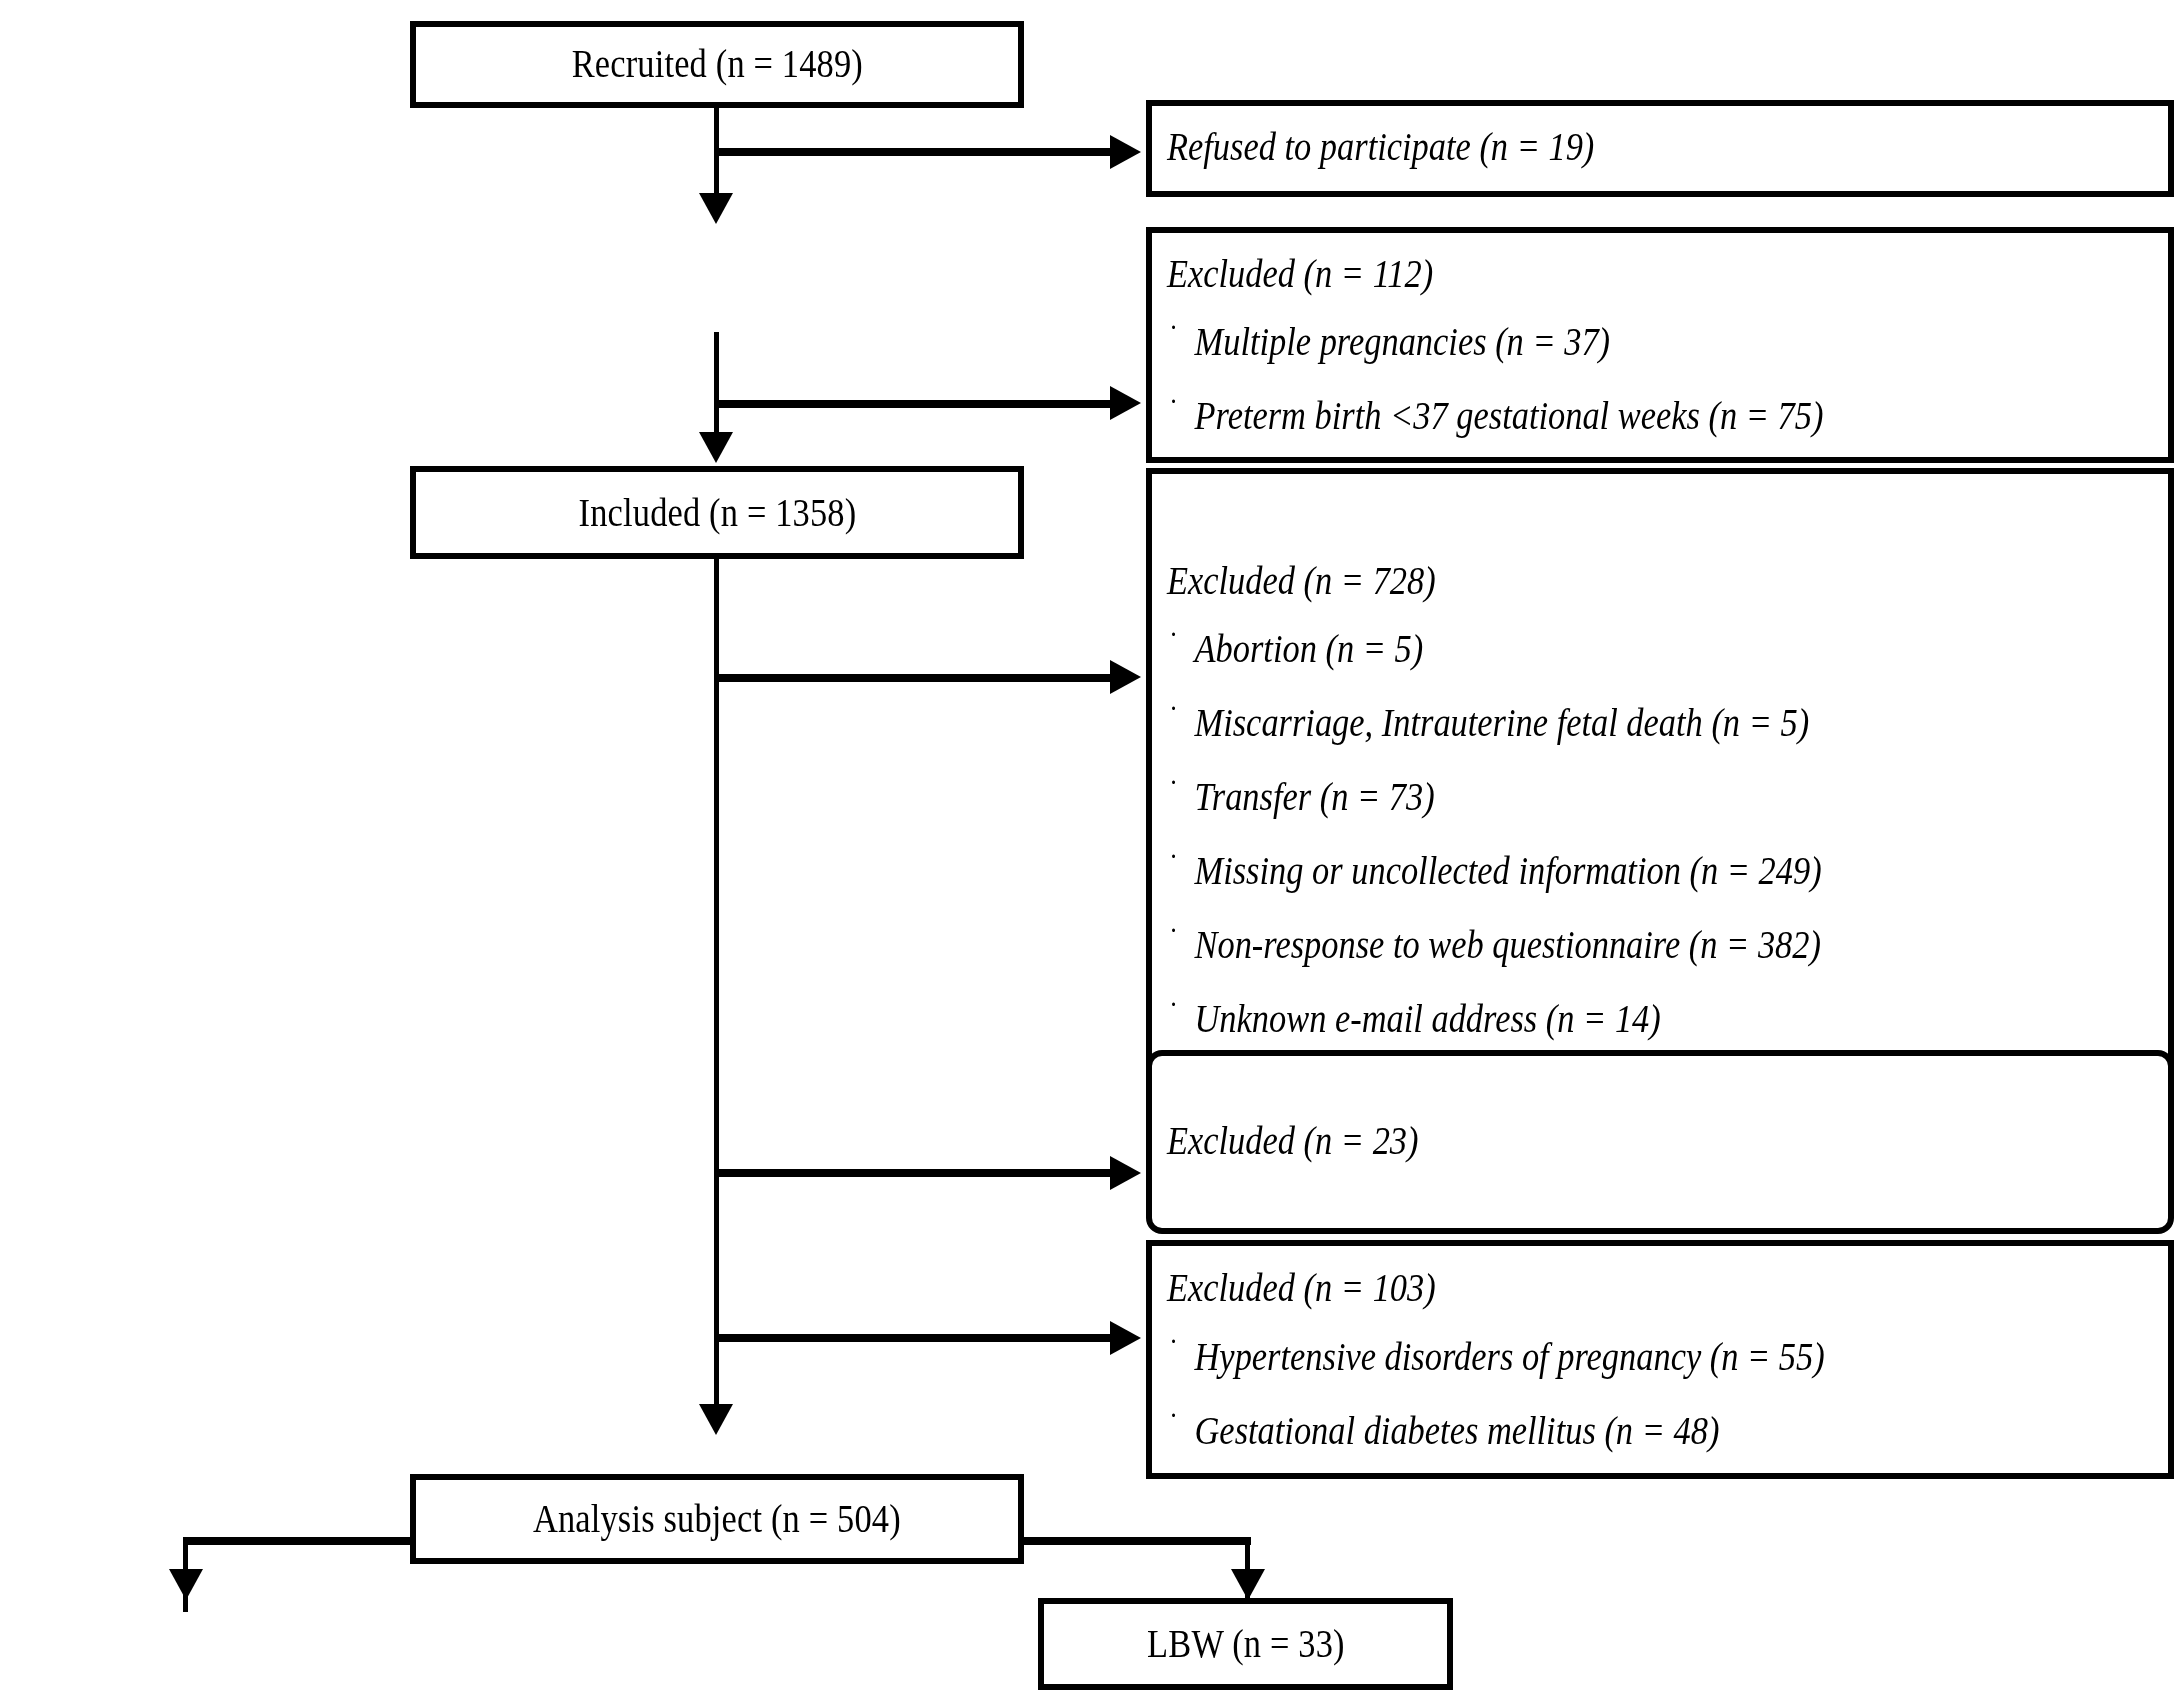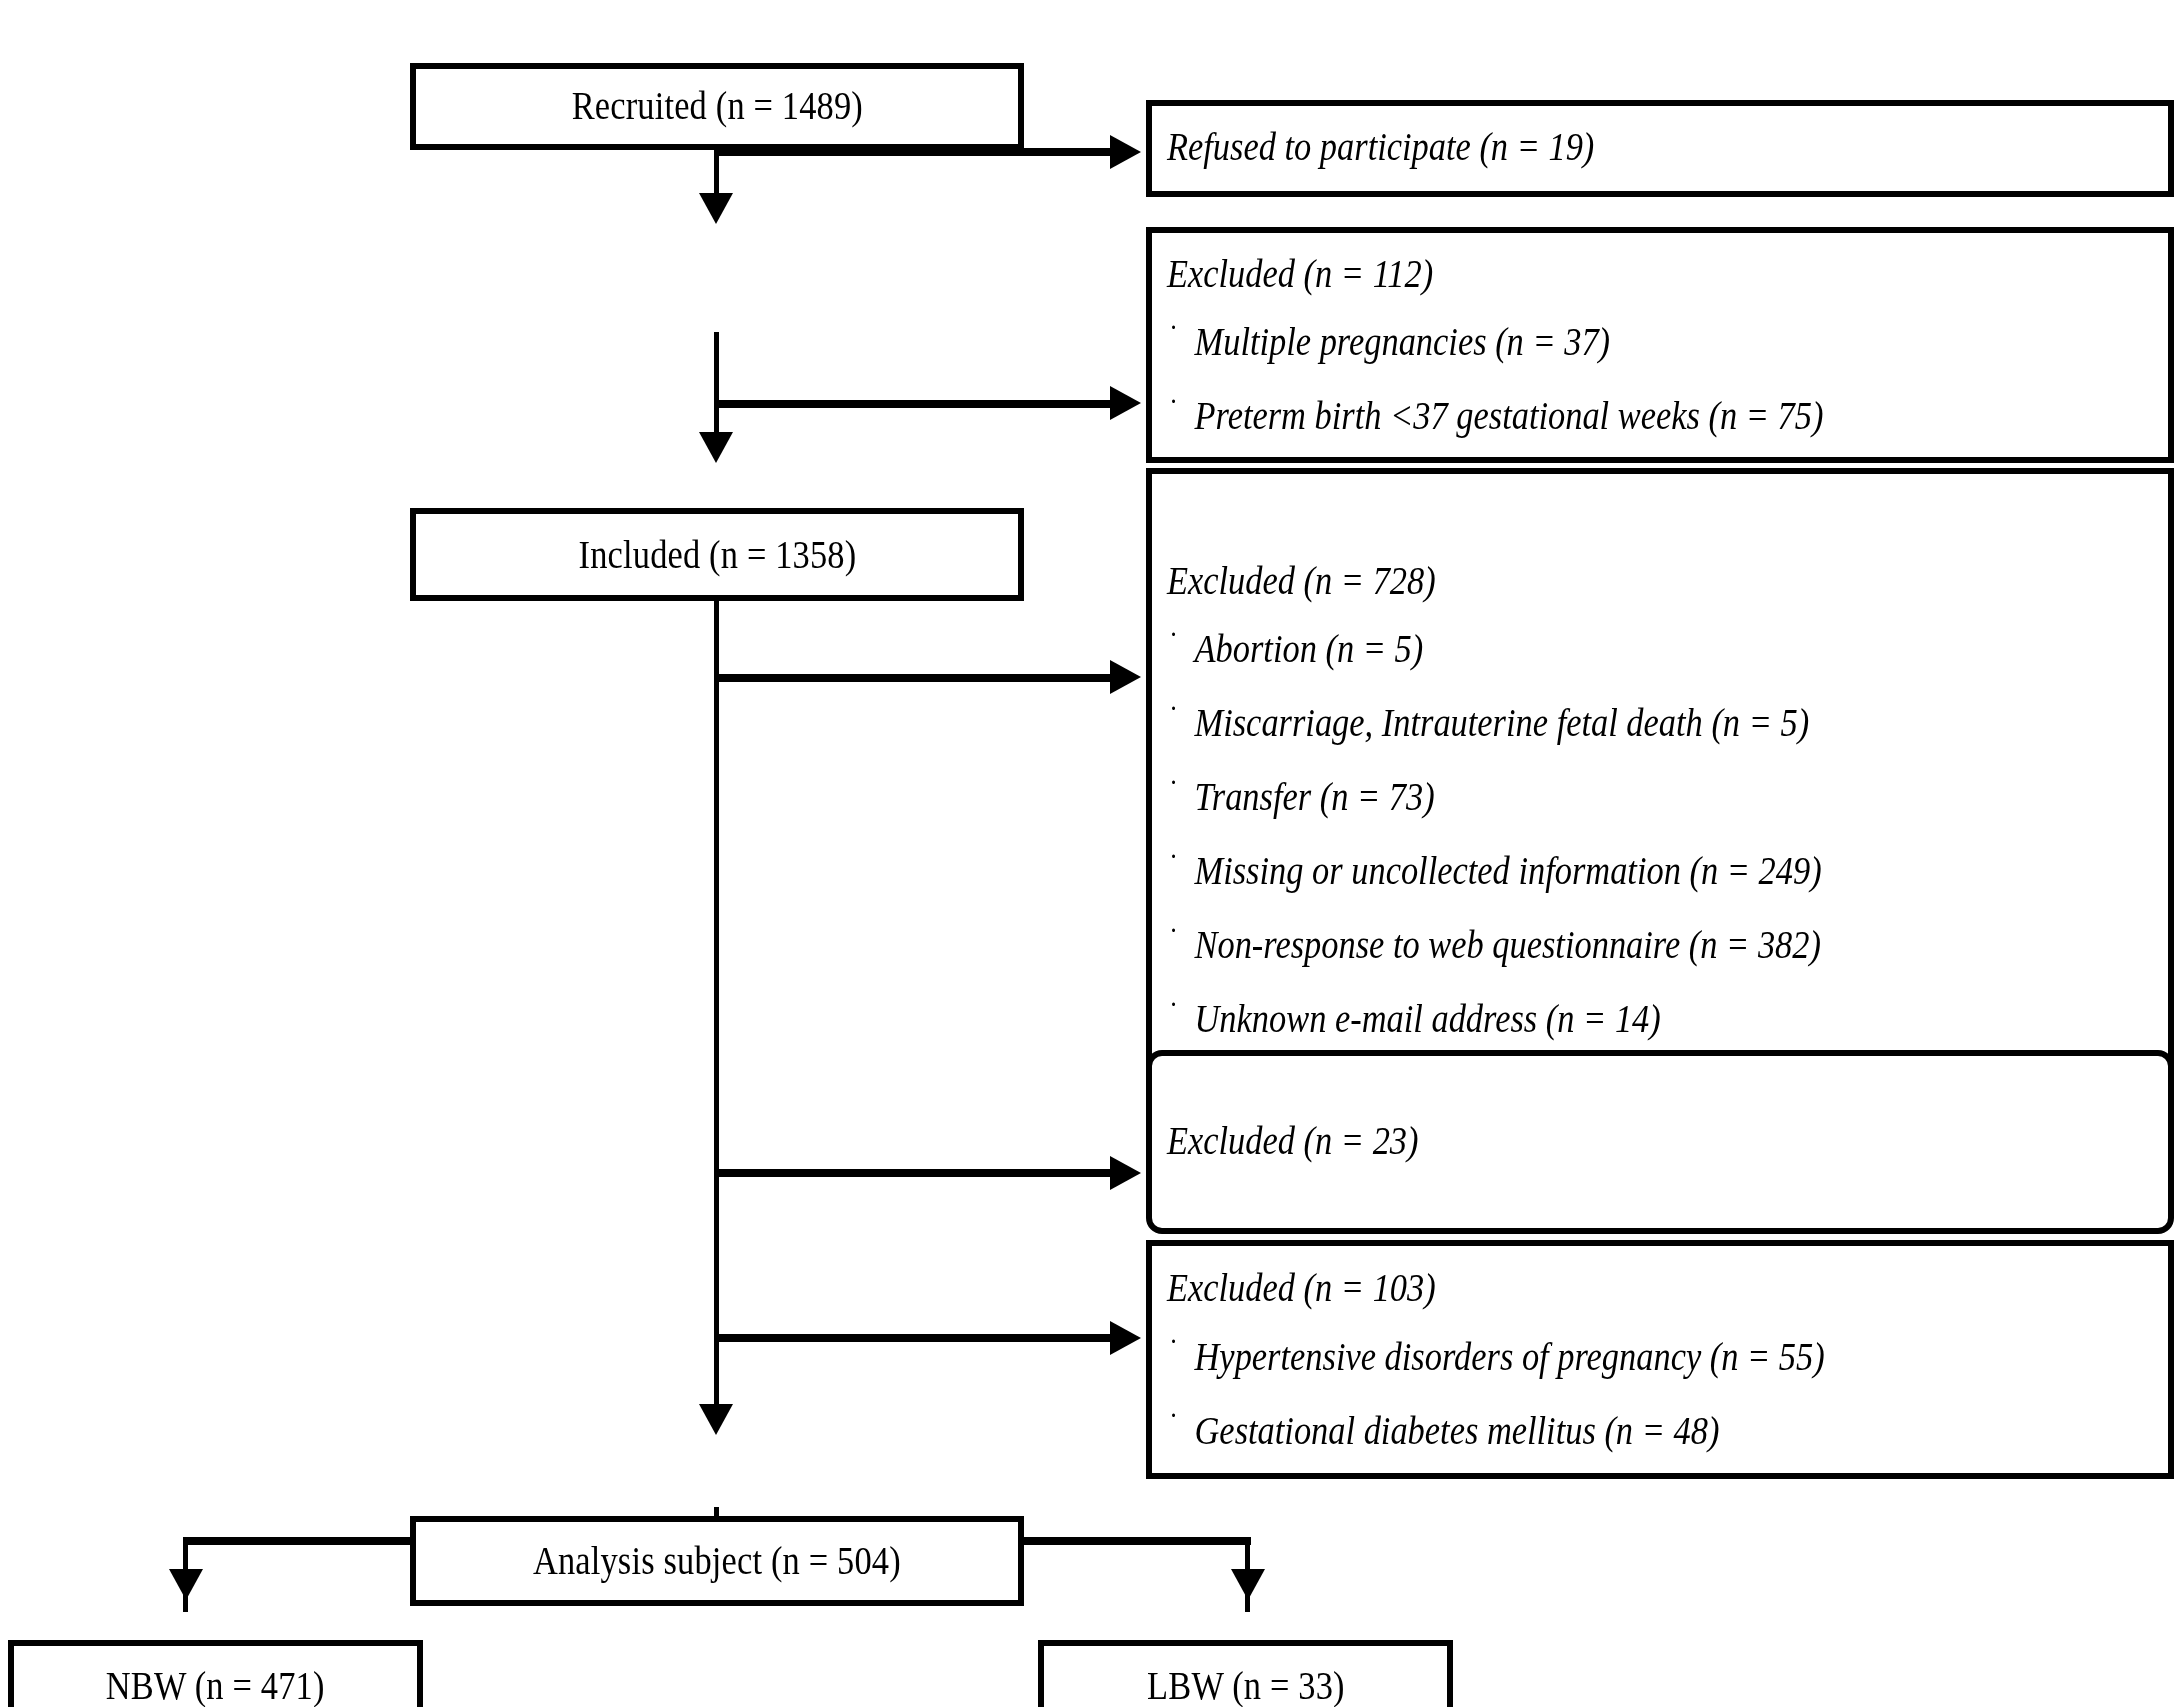--- a/index.html
+++ b/index.html
@@ -26,21 +26,21 @@
 
   
   .node-box {
     position: absolute;
     box-sizing: border-box;
     border: 6.5px solid #000000;
     background: #ffffff;
     display: flex;
     align-items: center;
   }
-  .node-box.center { justify-content: center; margin-top: 42px; }
+  .node-box.center { justify-content: center; }
 
   .node-label {
     font-size: 40px;
     line-height: 1.0;
     white-space: nowrap;
     transform: scaleX(0.86);
     transform-origin: center center;
     letter-spacing: 0.2px;
   }
 
@@ -158,23 +158,20 @@
 
 
   <div class="node-box center" style="left:410px; top:466px; width:614px; height:93px;align-items:center;">
     <span class="node-label">Included (n = 1358)</span>
   </div>
 
   <div class="node-box center" style="left:410px; top:1474px; width:614px; height:90px;">
     <span class="node-label">Analysis subject (n = 504)</span>
   </div>
 
-  <div class="node-box center" style="left:8.2px; top:1598px; width:415px; height:92px;">
-    <span class="node-label">NBW (n = 471)</span>
-  </div>
 
   <div class="node-box center" style="left:1038px; top:1598px; width:415px; height:92px;">
     <span class="node-label">LBW (n = 33)</span>
   </div>
 
   <div class="excl-body" style="left:1146px; top:100px; width:1028px; height:97px;">
     <div class="excl-head">Refused to participate (n = 19)</div>
   </div>
 
   <div class="excl-body" style="left:1146px; top:227px; width:1028px; height:236px;">

